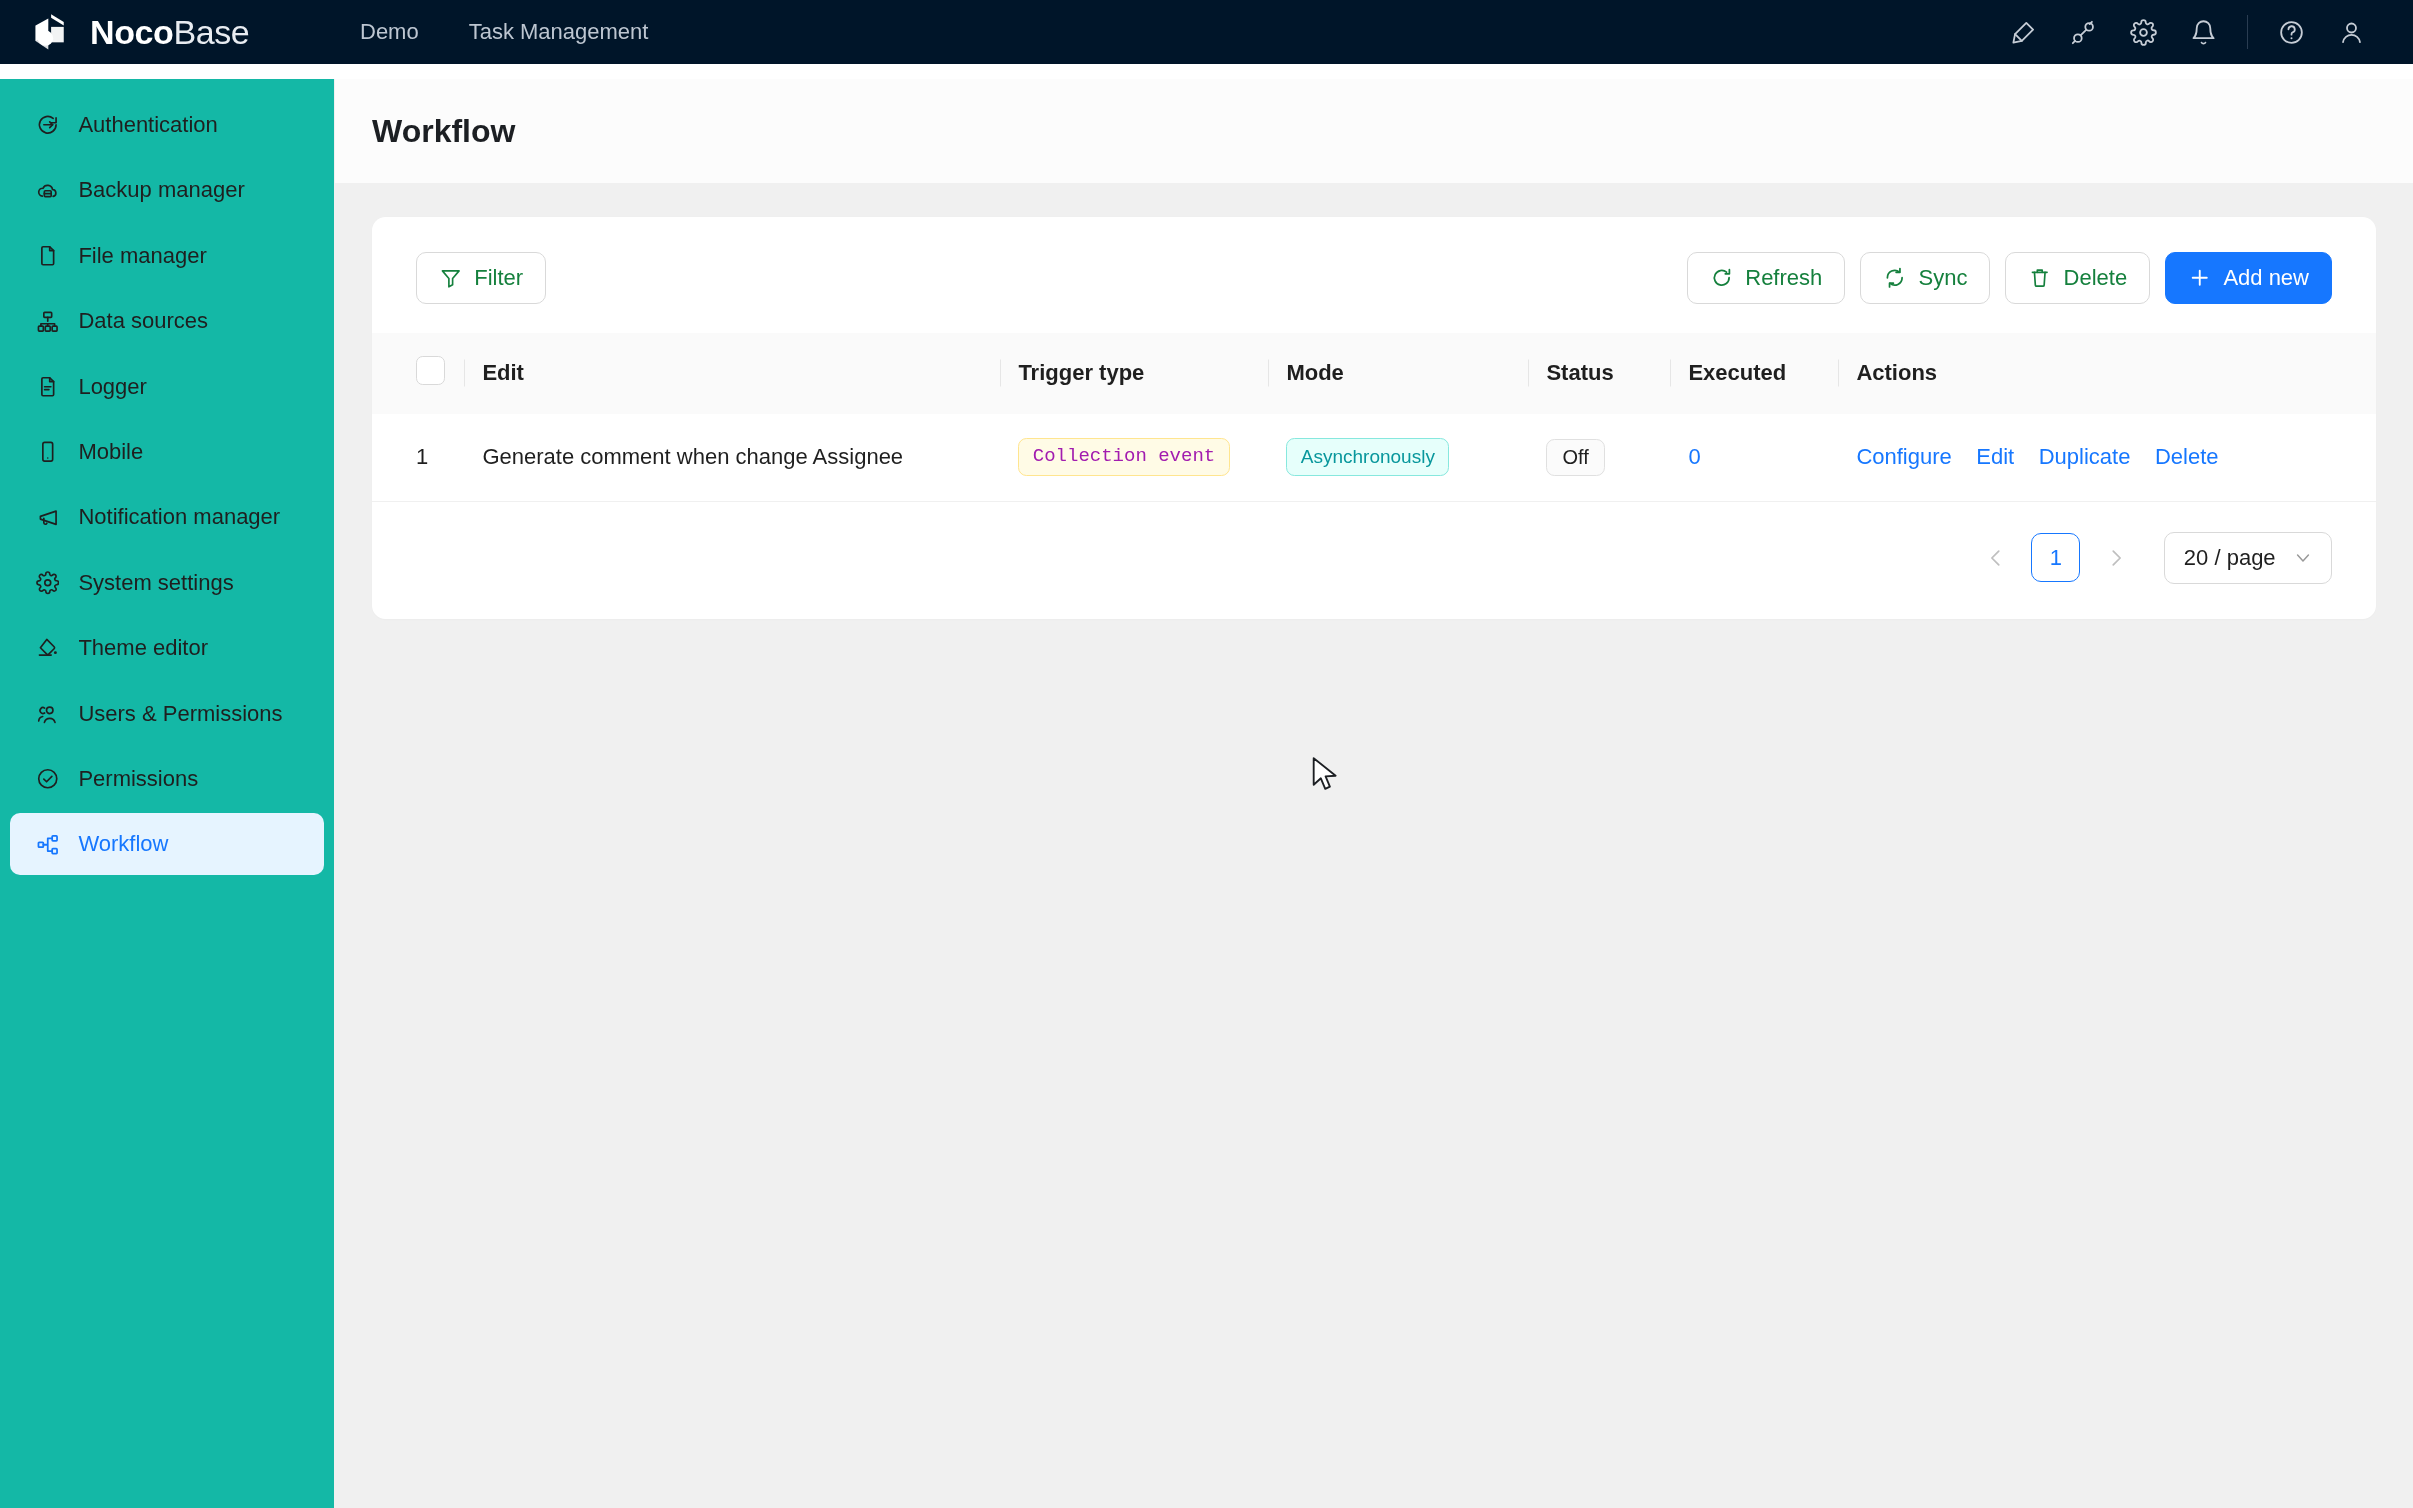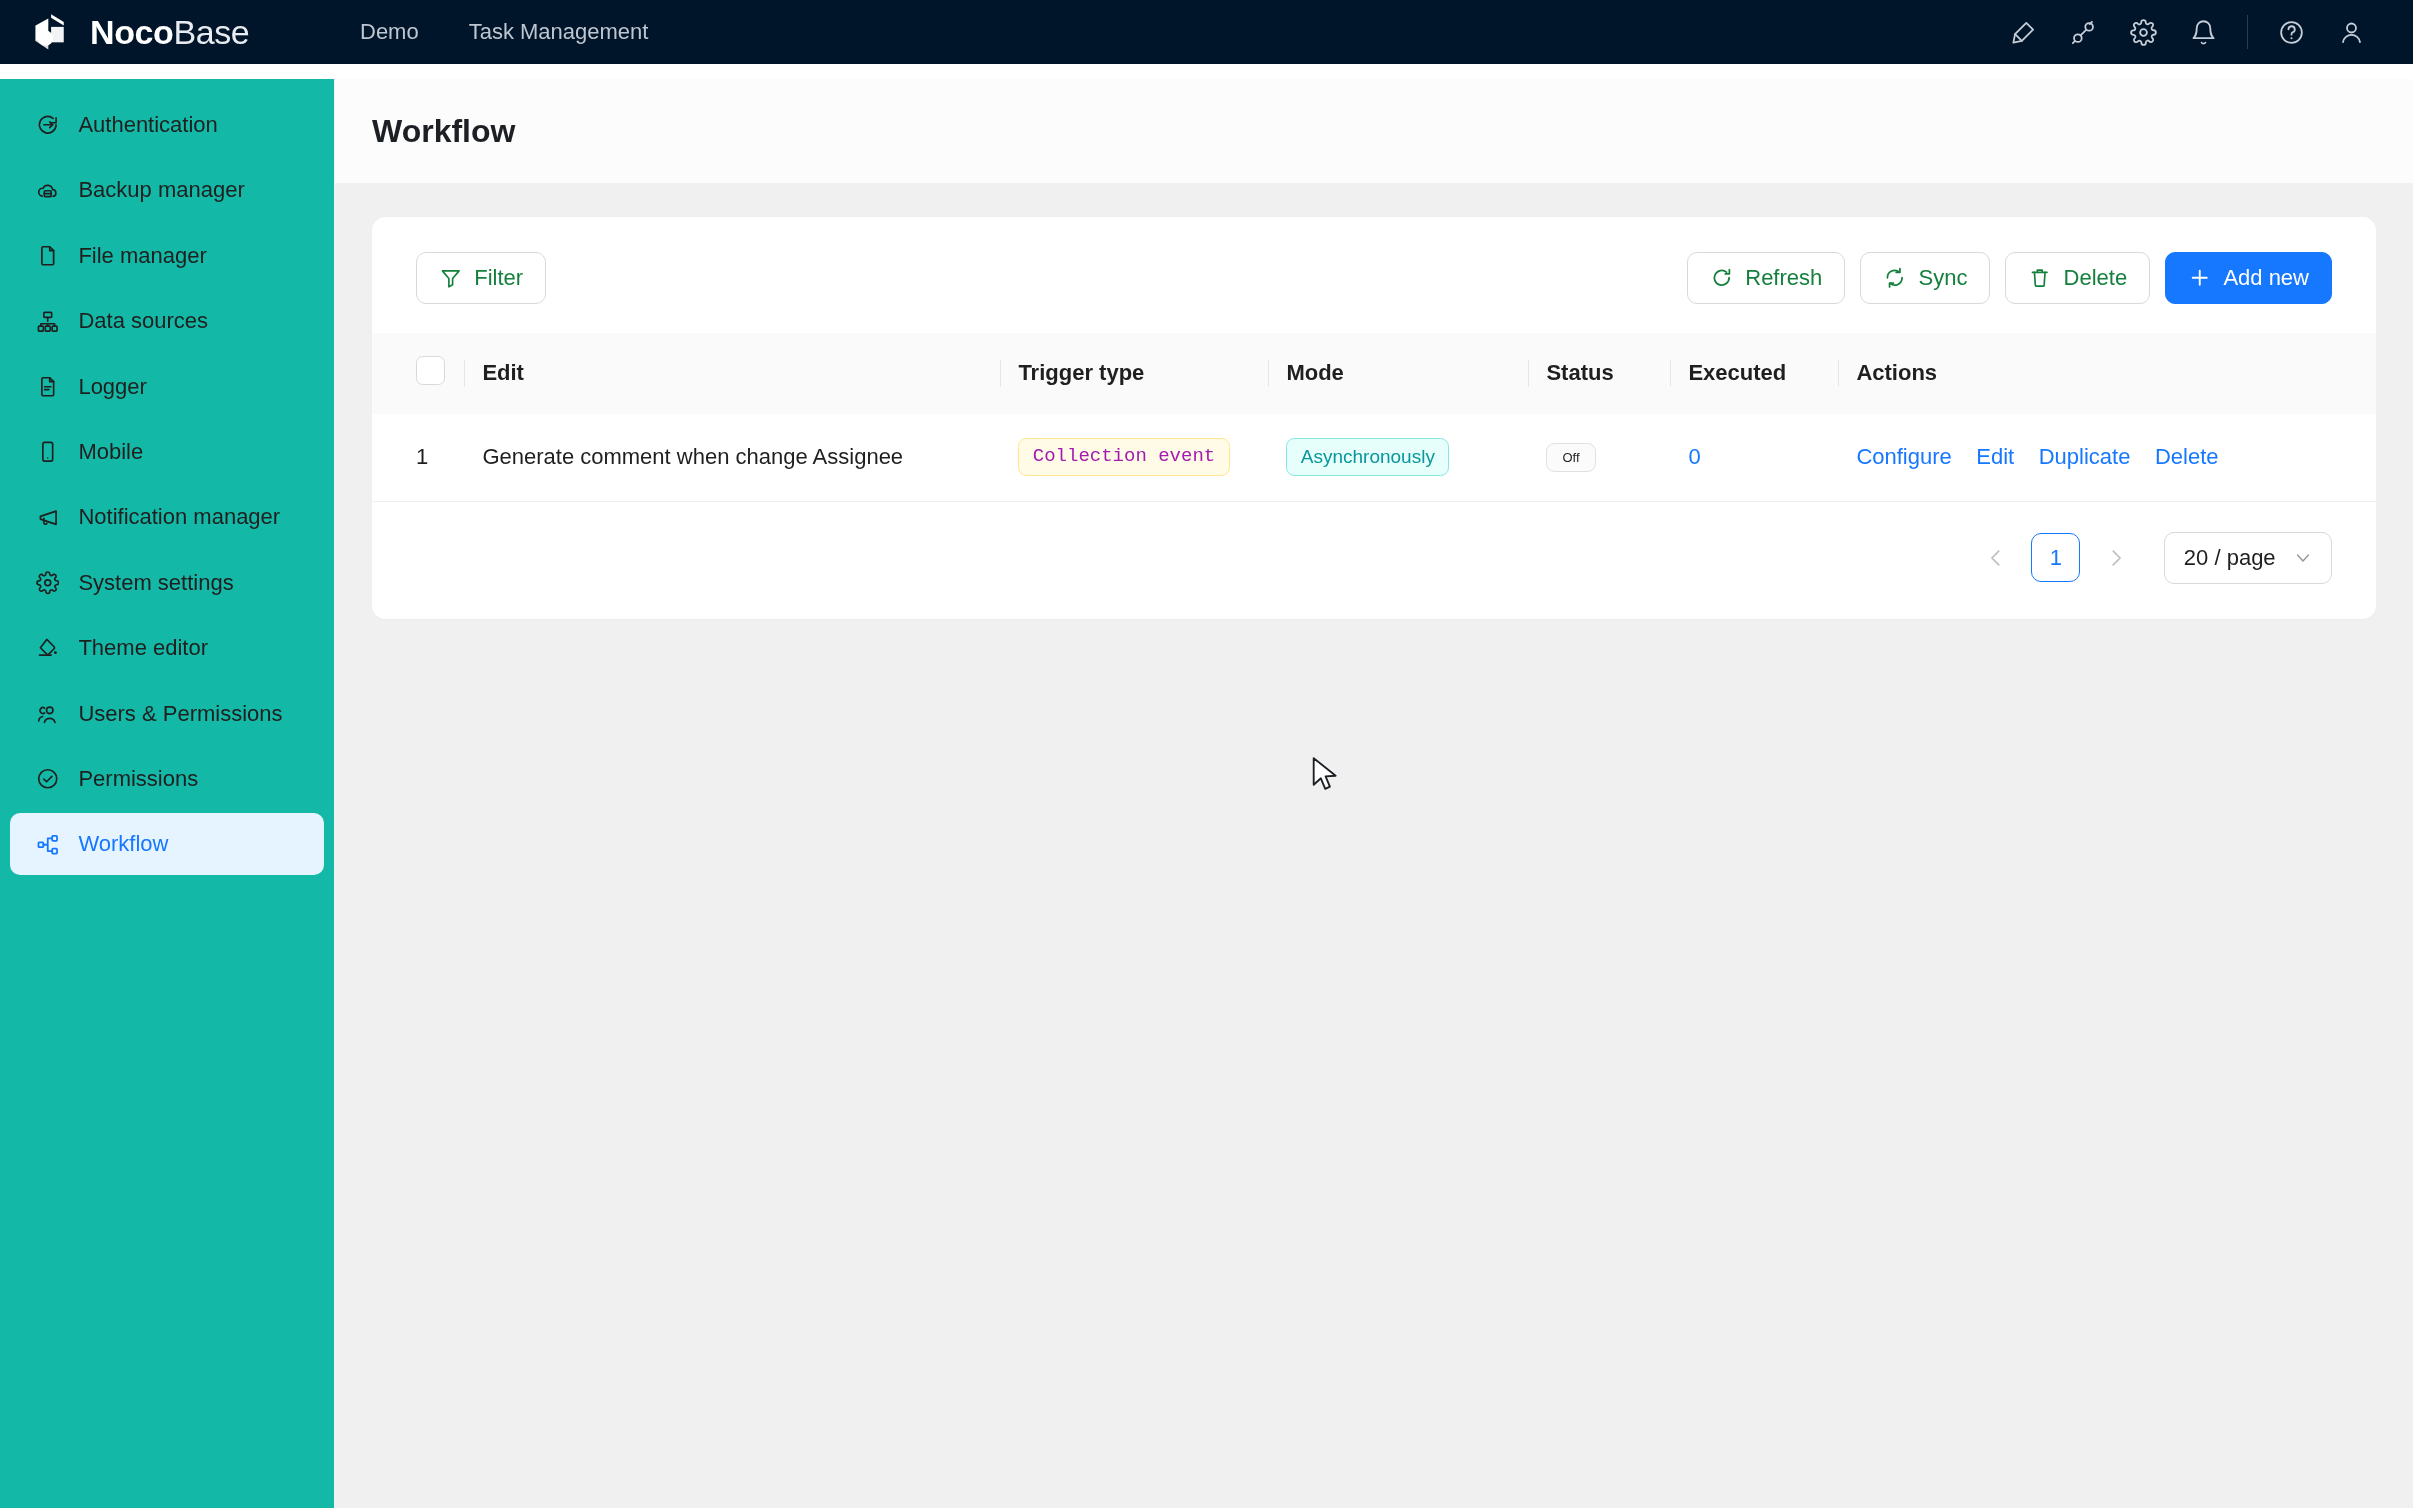--- a/index.html
+++ b/index.html
@@ -227,21 +227,21 @@
   }
   .tag-gold { background:#fffbe6; border:0.8px solid #ffe58f; color:#a21caf;font-family:Liberation Mono, monospace; }
   .tag-cyan { background:#e6fffb; border:0.8px solid #87e8de; color:#08979c; }
 
   .status-pill {
     display: inline-block;
     padding: 5.9px 15px;
     border: 0.8px solid #e0e0e0;
     border-radius: 8.4px;
     background: #fbfbfb;
-    font-size: 13px;
+    font-size: 20px;
     color: #1f1f1f;
   }
   .link { color:#1677ff; cursor:pointer; }
   .actions-cell { white-space: nowrap; }
   .actions-cell .link + .link { margin-left: 18.4px; }
 
   
   .pagination {
     display: flex;
     align-items: center;

